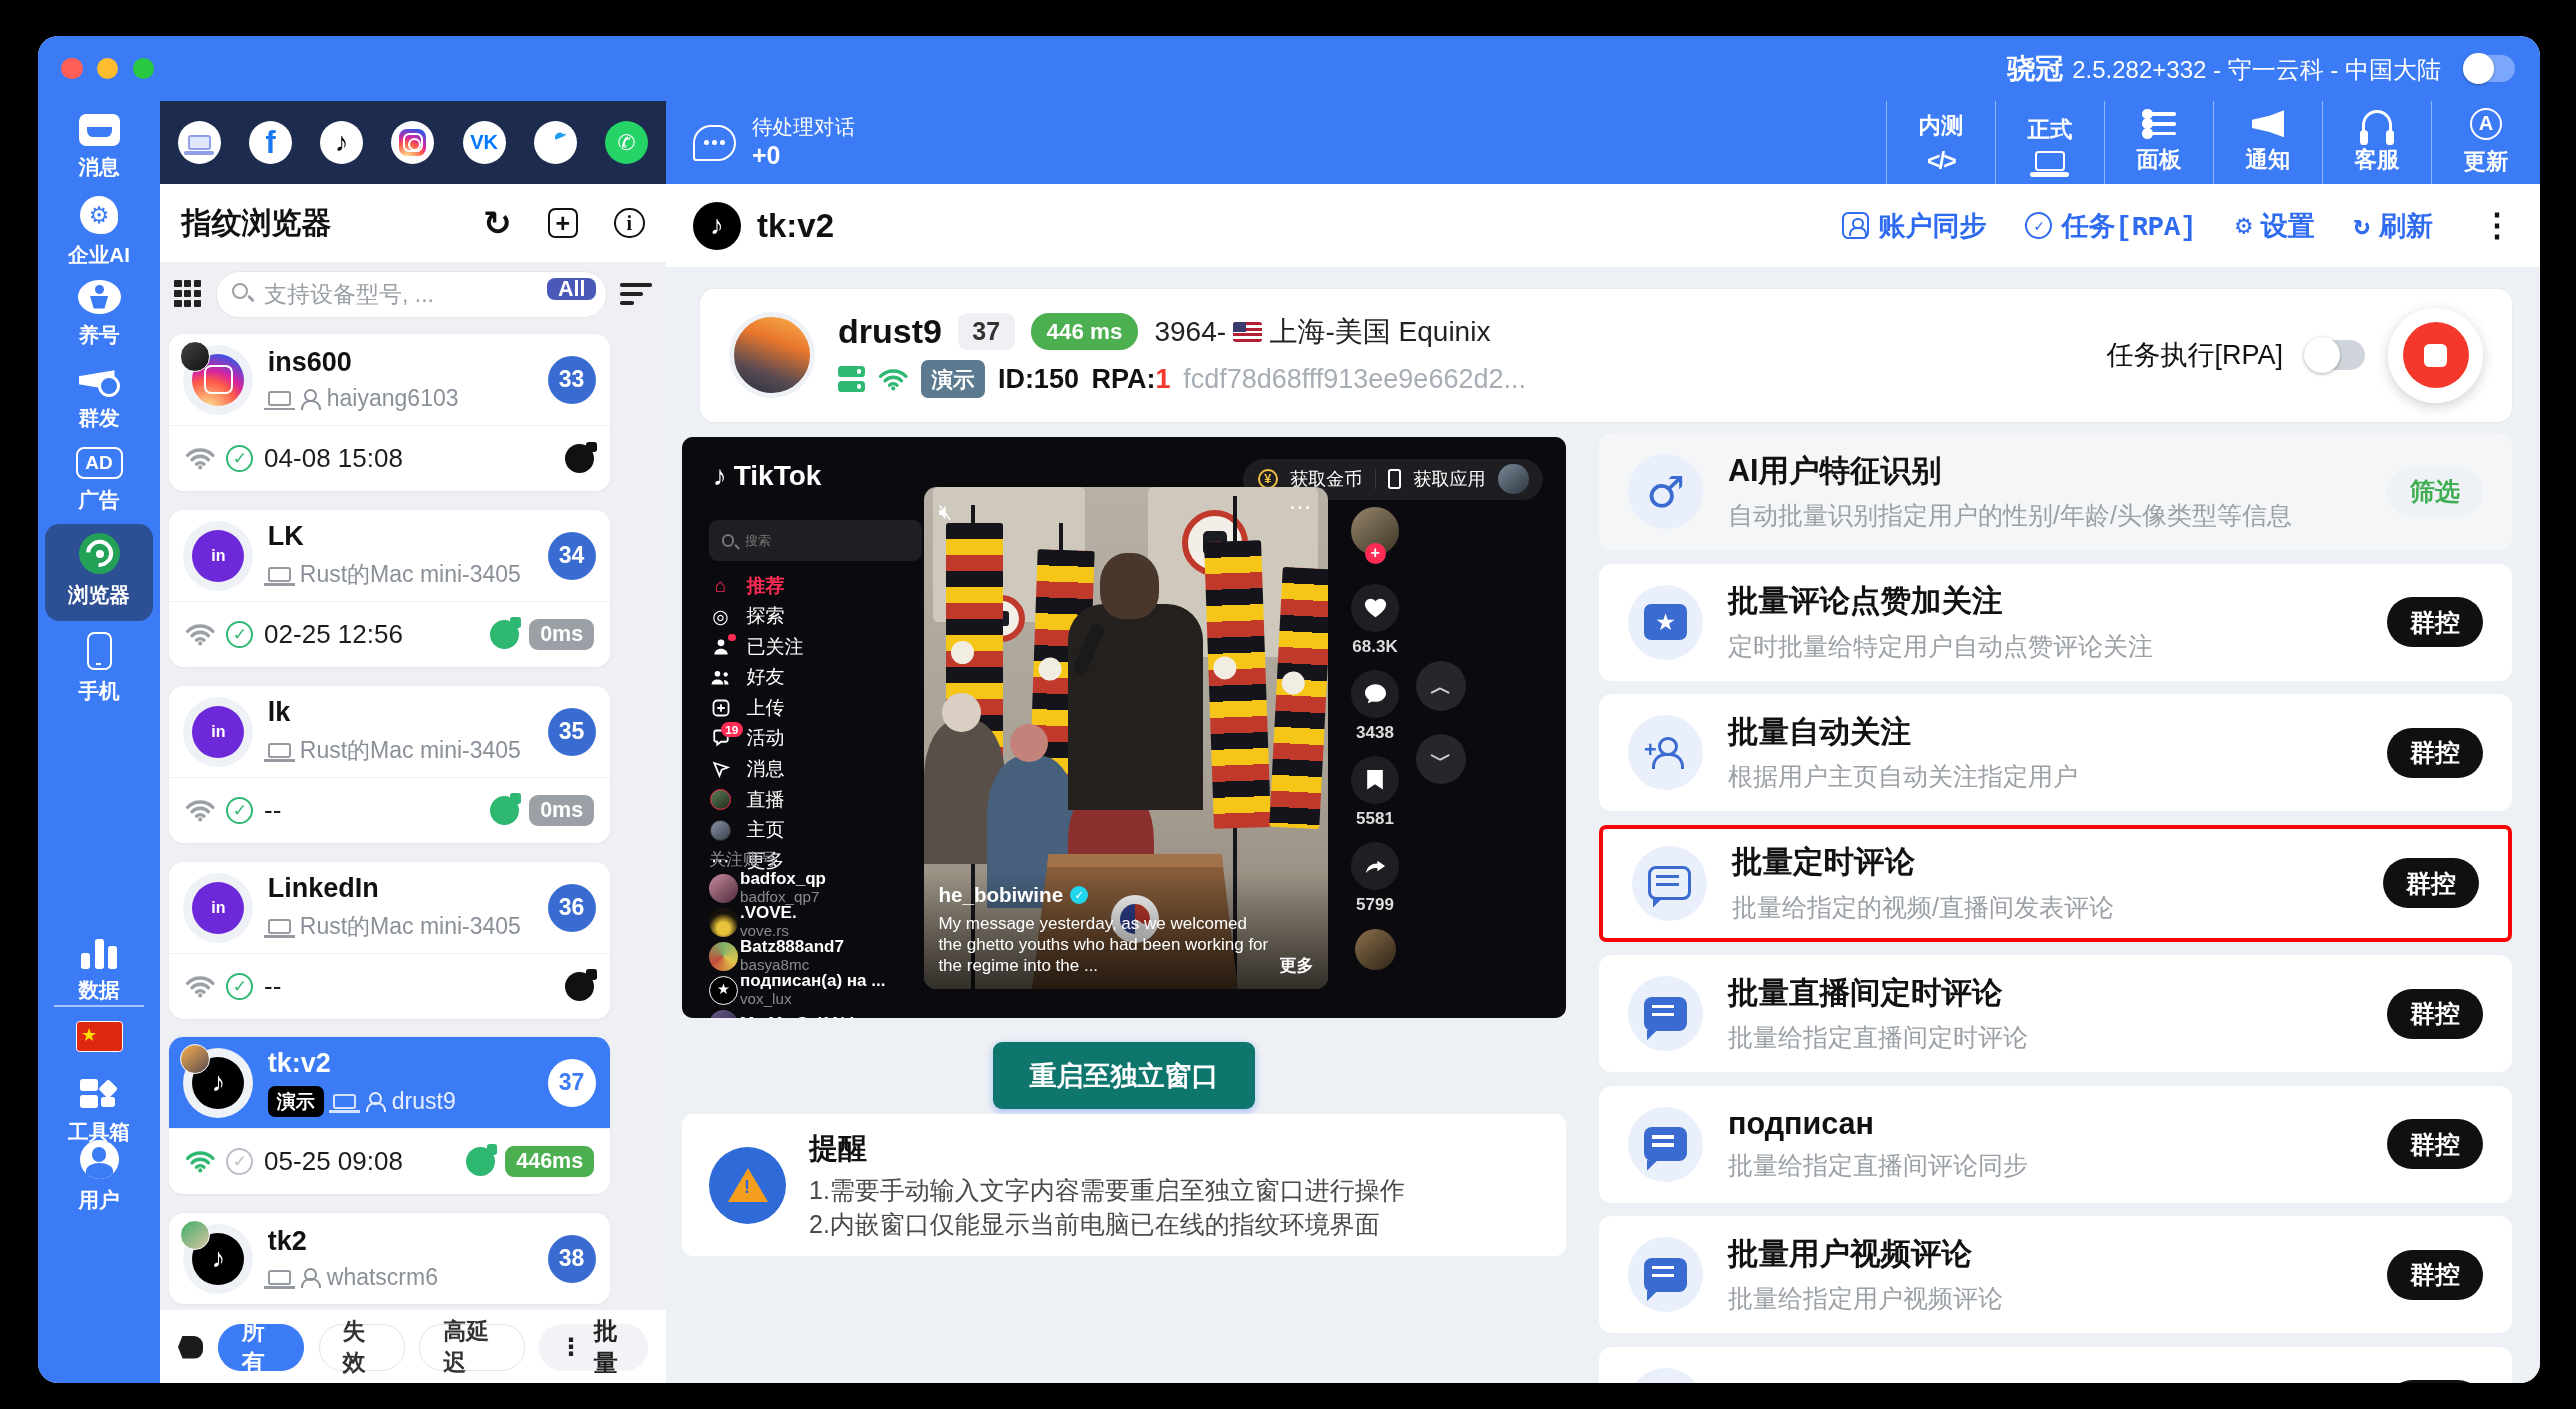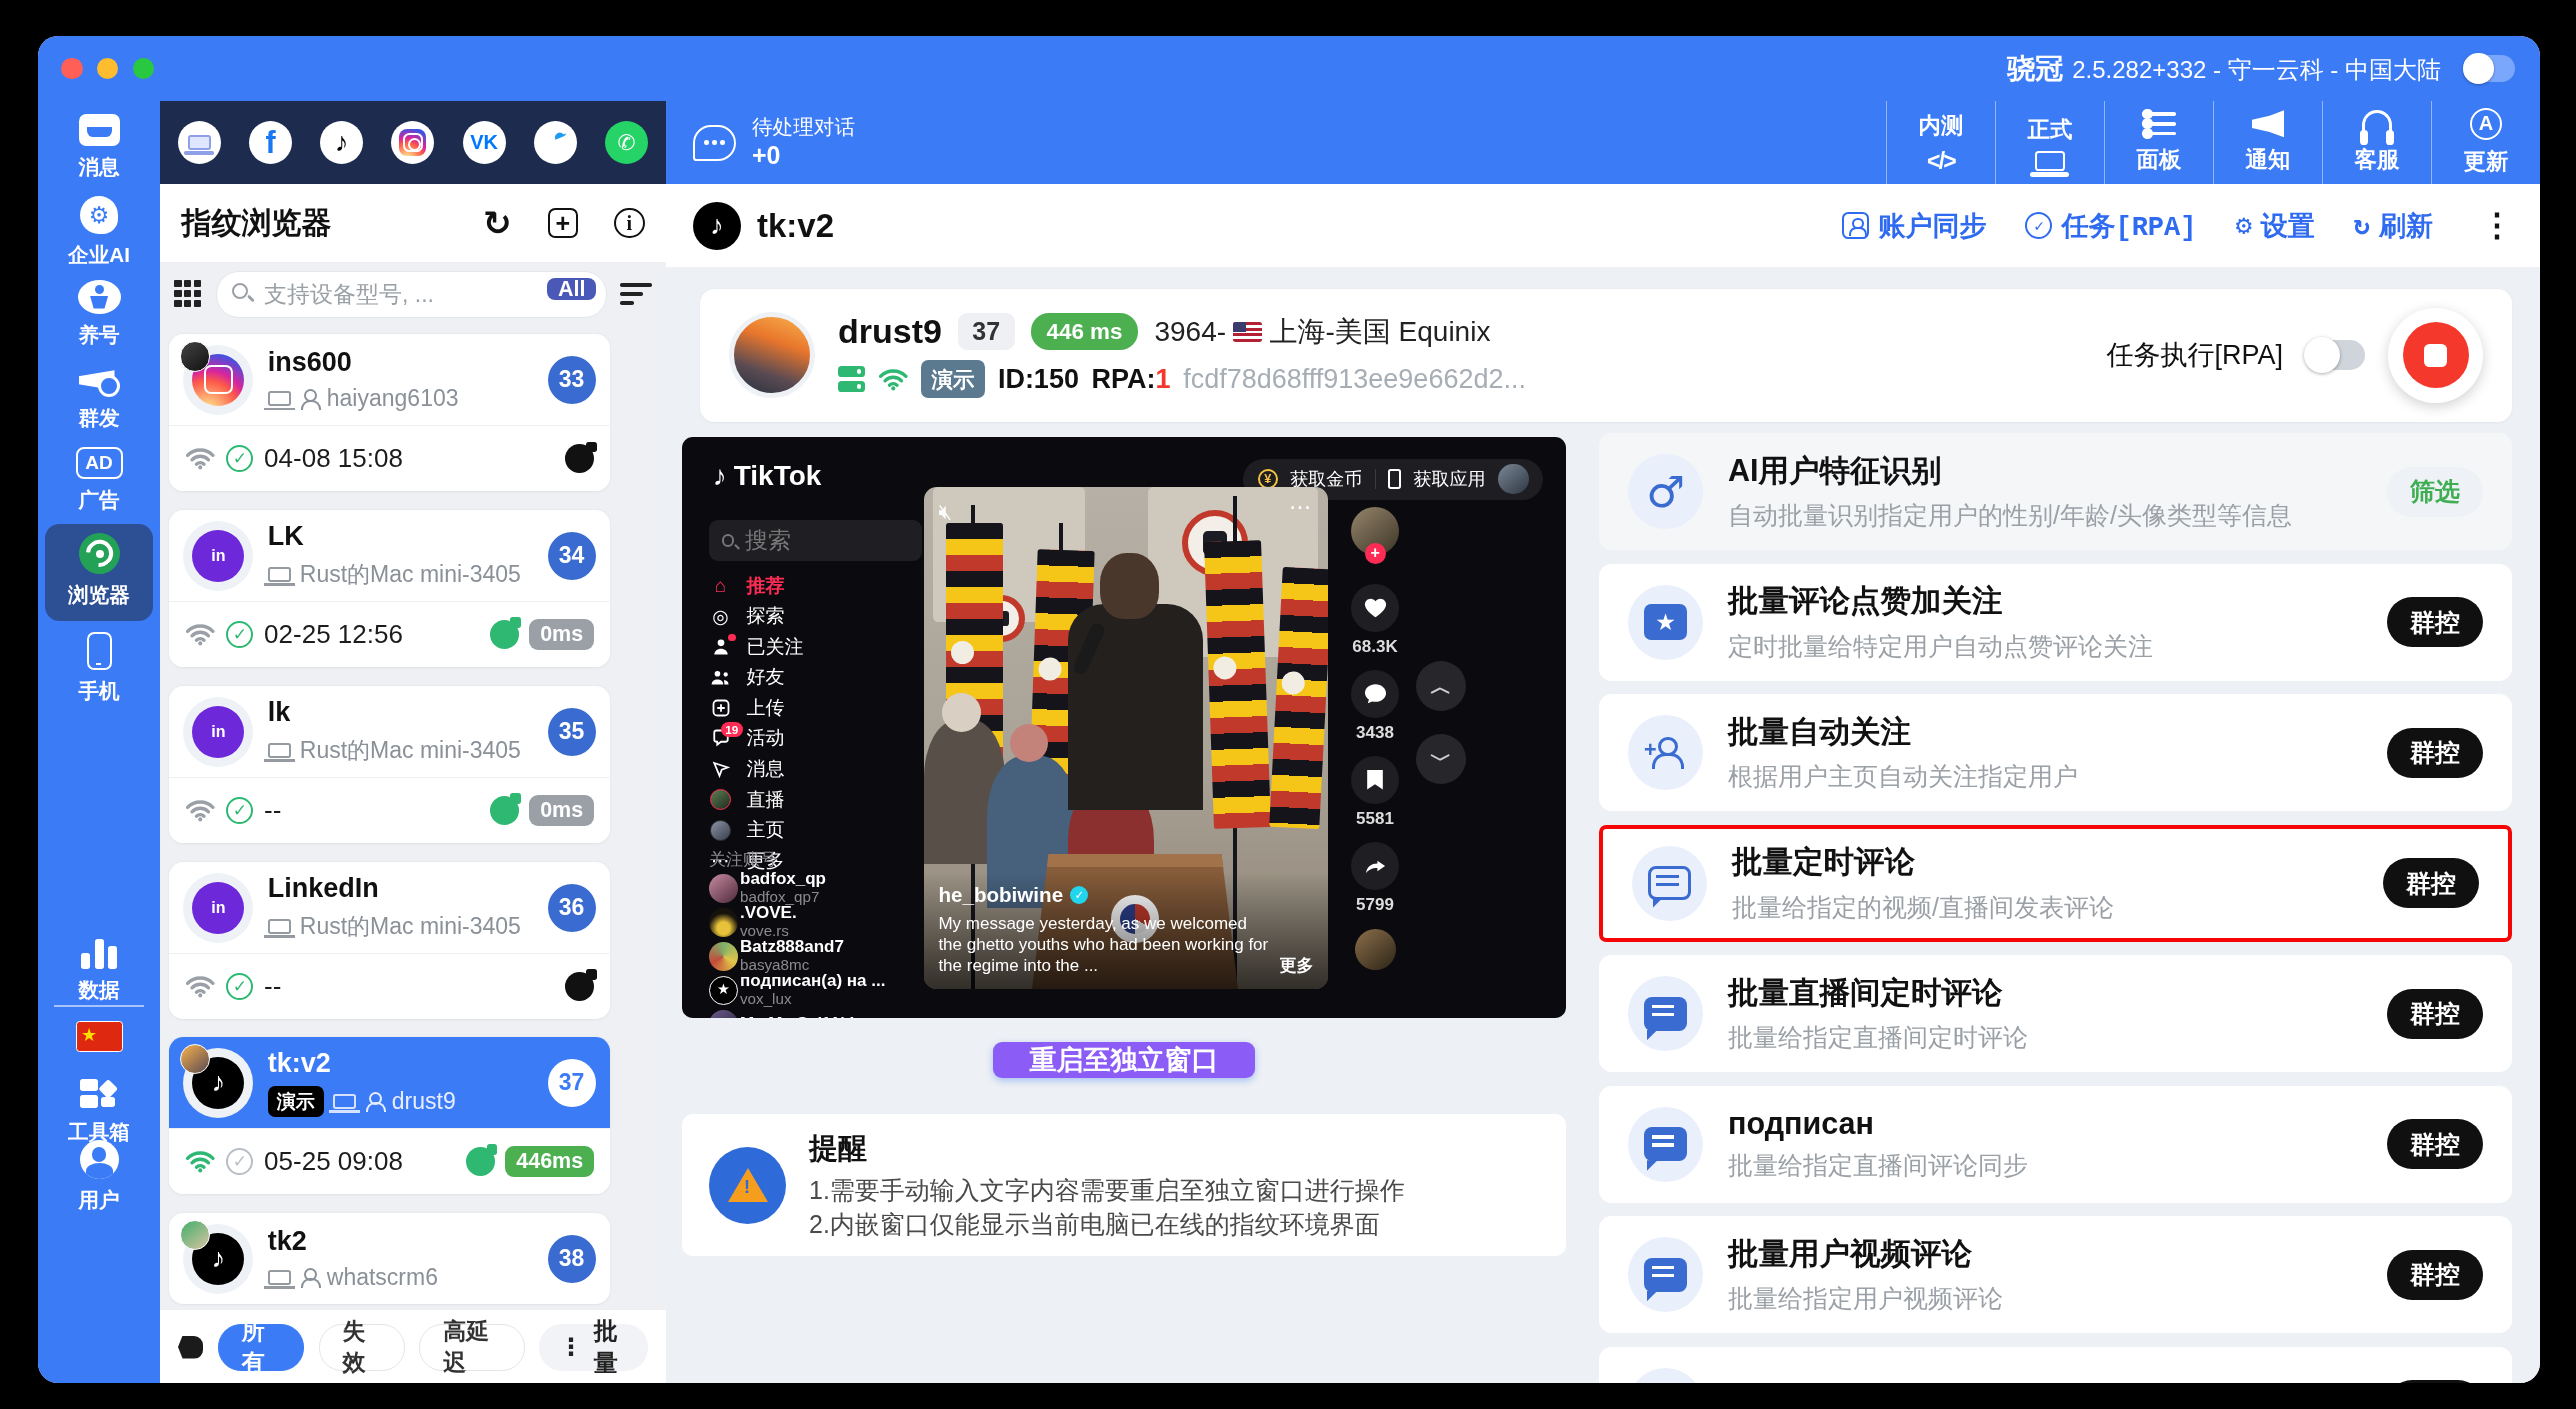--- a/index.html
+++ b/index.html
@@ -186,21 +186,21 @@
   .stop-btn i { width:23px; height:23px; background:#fff; border-radius:5.4px; }
 
   
   .embed { position:absolute; left:16px; top:170px; width:884px; height:581px; background:#0b0b0f; border-radius:10.8px; overflow:hidden; color:#fff; }
   .tk-logo { position:absolute; left:30.5px; top:23px; display:flex; align-items:center; gap:7.2px; font-size:28px; font-weight:bold; }
   .tk-topright { position:absolute; right:23px; top:21.5px; height:41px; background:#1e1e22; border-radius:20.6px; display:flex; align-items:center; gap:12.6px; padding:0 14.4px; font-size:18px; color:#fff; }
   .coin { width:20px; height:20px; border:2.2px solid #f3c243; border-radius:50%; color:#f3c243; font-size:12.6px; display:flex; align-items:center; justify-content:center; font-weight:bold; }
   .tk-div { width:0.9px; height:20px; background:#3a3a40; }
   .phone-s { width:12.6px; height:20px; border:2.2px solid #fff; border-radius:2.7px; }
   .tk-ava-s { width:30.5px; height:30.5px; border-radius:50%; background:linear-gradient(140deg,#7b8796,#2e3742); }
-  .tk-search { position:absolute; left:27px; top:83px; width:213px; height:41px; background:#1f1f23; border-radius:9px; display:flex; align-items:center; gap:10.8px; padding:0 12.6px; color:#777; font-size:23px; }
+  .tk-search { position:absolute; left:27px; top:83px; width:213px; height:41px; background:#1f1f23; border-radius:9px; display:flex; align-items:center; gap:10.8px; padding:0 12.6px; color:#777; font-size:13px; }
   .mag-d { width:12.6px; height:12.6px; border:2.2px solid #777; border-radius:50%; position:relative; flex:none; }
   .mag-d::after{ content:''; position:absolute; left:10px; top:10px; width:6.3px; height:2.2px; background:#777; transform:rotate(45deg); }
   .tk-nav { position:absolute; left:27px; top:135px; width:215px; }
   .tk-item { height:27px; display:flex; align-items:center; gap:14.4px; font-size:19px; color:#fff; margin-bottom:3.6px; }
   .tk-item .nic { width:23px; display:flex; justify-content:center; position:relative; color:#fff; }
   .tk-item.active { color:#fe2c55; font-weight:bold; }
   .tk-item.active .nic { color:#fe2c55; }
   .nbadge { position:absolute; top:-7.2px; right:-10.8px; background:#fe2c55; color:#fff; font-size:11.7px; border-radius:8px; padding:0.9px 4.5px; font-weight:bold; }
   .reddot { position:absolute; top:-2.7px; right:-3.6px; width:7.2px; height:7.2px; border-radius:50%; background:#fe2c55; }
   .nav-ava { width:21.5px; height:21.5px; border-radius:50%; background:linear-gradient(140deg,#5d7f57,#1d2b1a); border:1.8px solid #fe2c55; }
@@ -242,21 +242,21 @@
   .rail { position:absolute; left:666px; top:70px; width:54px; display:flex; flex-direction:column; align-items:center; }
   .rail-ava { width:48px; height:48px; border-radius:50%; background:linear-gradient(140deg,#96856c,#3c3526); position:relative; margin-bottom:16px; }
   .rail-plus { position:absolute; left:13.5px; bottom:-9px; width:21.5px; height:21.5px; border-radius:50%; background:#fe2c55; color:#fff; font-size:16px; display:flex; align-items:center; justify-content:center; font-weight:bold; }
   .rail-btn { width:48px; height:48px; border-radius:50%; background:#1f1f23; display:flex; align-items:center; justify-content:center; margin-top:12.6px; }
   .rail-cnt { font-size:17px; color:#ddd; margin-top:5.4px; font-weight:bold; }
   .rail-ava2 { width:41px; height:41px; border-radius:50%; background:linear-gradient(140deg,#8c6f4b,#2c2417); margin-top:14.4px; }
   .pager { position:absolute; left:734px; top:224px; display:flex; flex-direction:column; gap:23px; }
   .pg-btn { width:50px; height:50px; border-radius:50%; background:#26262b; color:#cfcfcf; font-size:21.5px; display:flex; align-items:center; justify-content:center; font-weight:bold; }
 
   
-  .restart { position:absolute; left:327px; top:775px; width:262px; height:36px; background:#8b5cf6; border-radius:9px; color:#fff; font-size:27px; font-weight:bold; display:flex; align-items:center; justify-content:center; box-shadow:0 2.7px 7.2px rgba(59,123,246,.4);text-align:center; }
+  .restart { position:absolute; left:327px; top:775px; width:262px; height:67px; background:#0f766e; border-radius:9px; color:#fff; font-size:27px; font-weight:bold; display:flex; align-items:center; justify-content:center; box-shadow:0 2.7px 7.2px rgba(59,123,246,.4);text-align:center; }
   .notice { position:absolute; left:16px; top:847px; width:884px; height:142px; background:#fff; border-radius:10.8px; display:flex; align-items:center; gap:23px; padding:0 27px; }
   .warn-circle { width:77px; height:77px; border-radius:50%; background:#2f6bd8; flex:none; display:flex; align-items:center; justify-content:center; }
   .tri { width:0; height:0; border-left:20px solid transparent; border-right:20px solid transparent; border-bottom:34px solid #f59e1d; position:relative; }
   .tri::after{ content:'!'; position:absolute; left:-3.6px; top:9px; color:#2f6bd8; font-size:18px; font-weight:bold; }
   .notice-title { font-size:29px; font-weight:bold; color:#111; margin-bottom:5.4px; }
   .notice-line { font-size:25px; color:#4a4a4a; line-height:1.35; }
 
   
   .features { position:absolute; left:933px; top:166px; width:913px; }
   .feat { height:117px; margin-bottom:13.5px; background:#fff; border-radius:12.6px; display:flex; align-items:center; gap:25px; padding:0 29px; }

